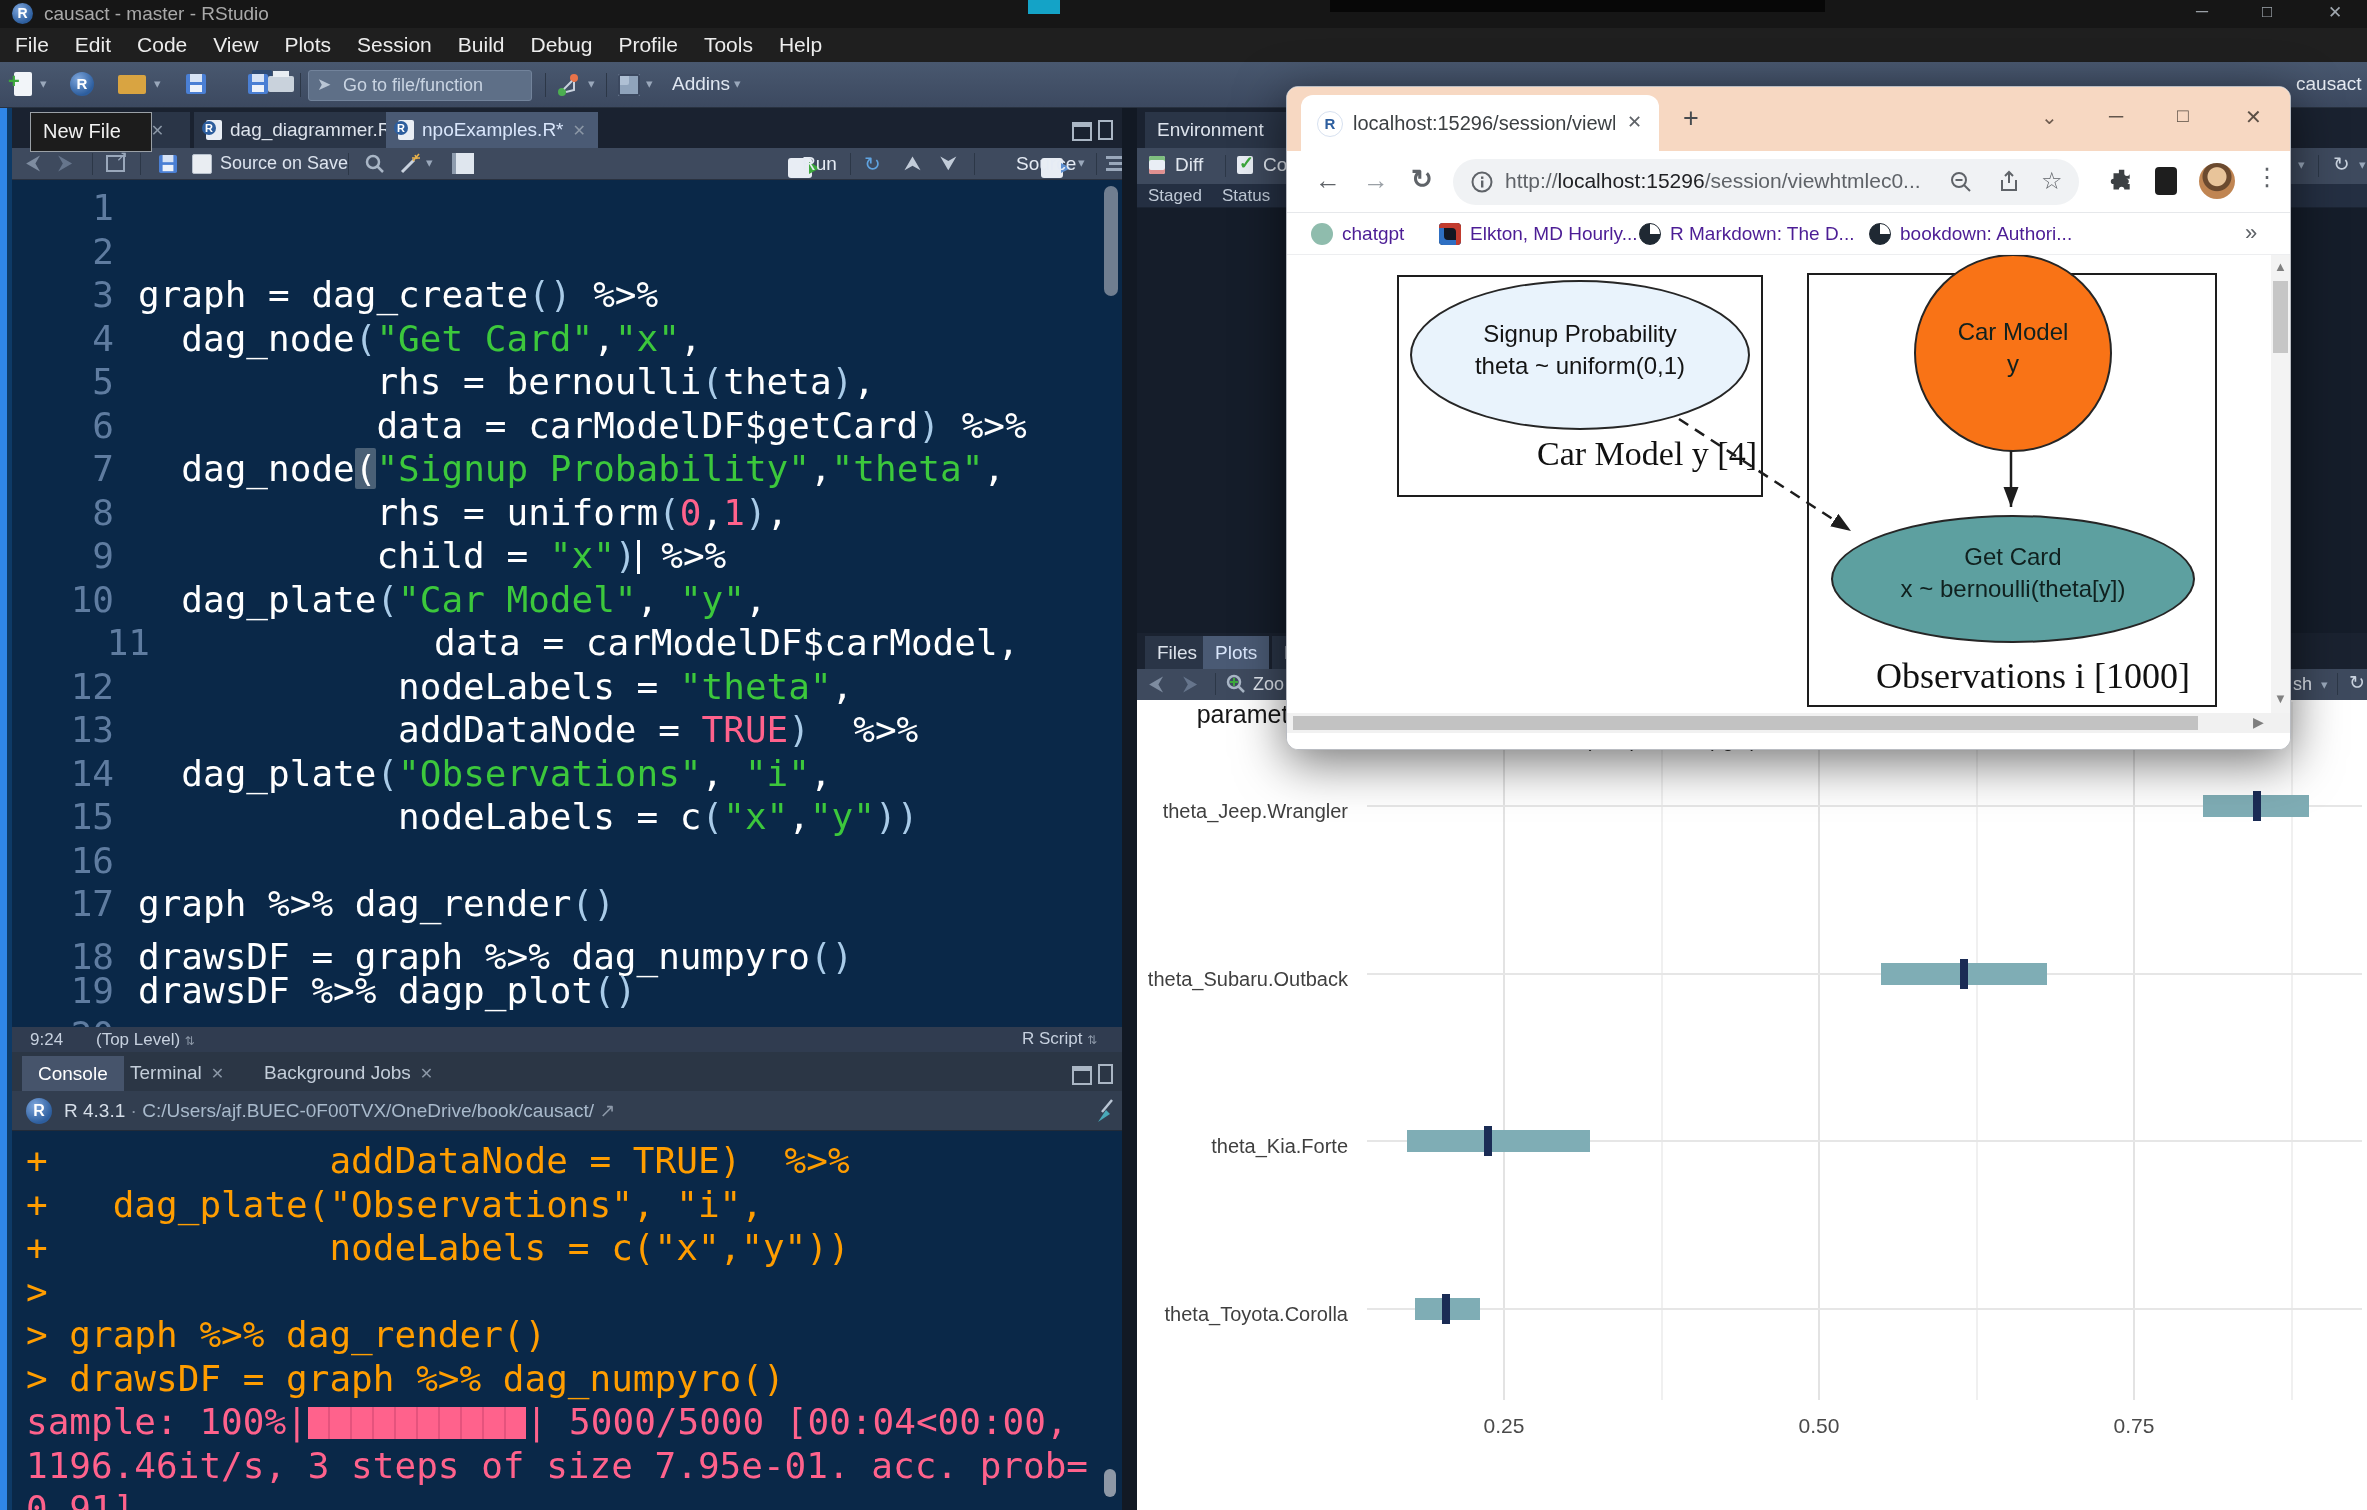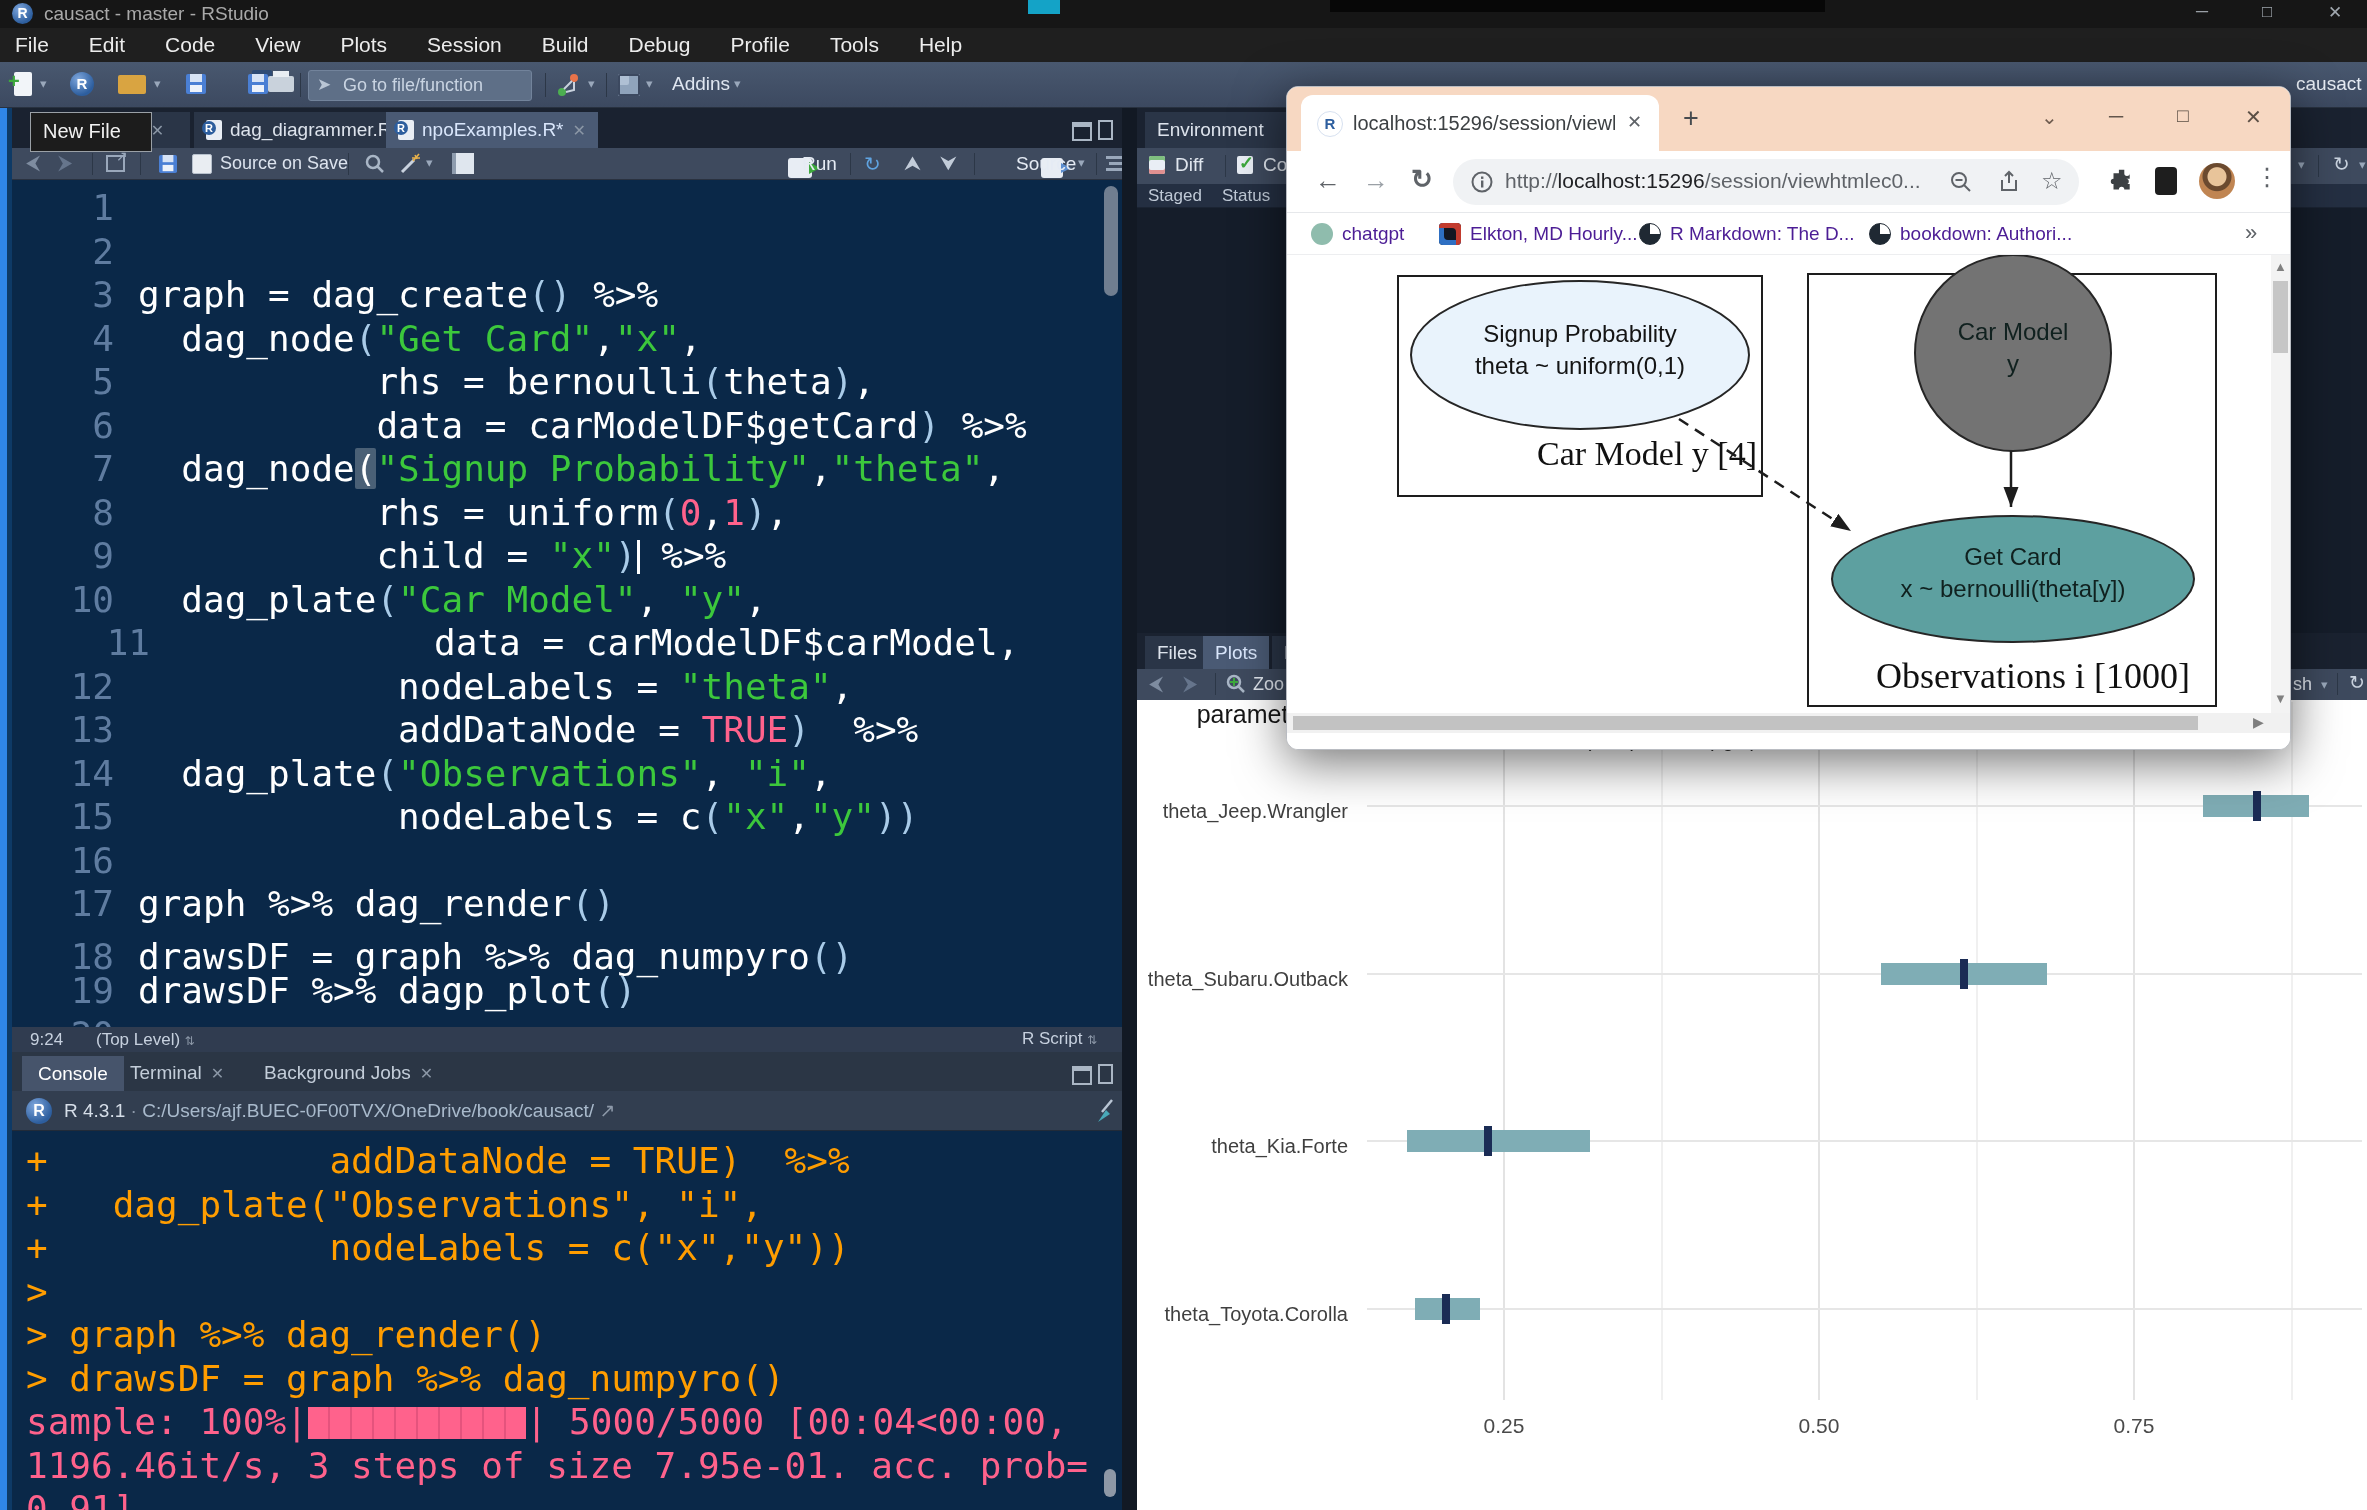--- a/index.html
+++ b/index.html
@@ -55,21 +55,21 @@
     <span class="abs rball" style="left:12px;top:3px;width:21px;height:21px;font-size:14px;line-height:21px;">R</span>
     <span class="abs" style="left:44px;top:3px;font-size:19px;color:#A9A9A9;">causact - master - RStudio</span>
     <span class="abs" style="left:1028px;top:0;width:32px;height:14px;background:#14A3C7;"></span>
     <span class="abs" style="left:1330px;top:0;width:495px;height:12px;background:#070707;"></span>
     <span class="abs winbtn" style="left:2196px;top:2px;">─</span>
     <span class="abs winbtn" style="left:2262px;top:2px;">□</span>
     <span class="abs winbtn" style="left:2328px;top:2px;">✕</span>
   </div>
 
   <div class="abs" style="left:0;top:28px;width:2367px;height:34px;background:#1F1F1F;">
-    <div id="menu-items" class="abs" style="left:2px;top:0;height:34px;display:flex;align-items:center;gap:14px;">
+    <div id="menu-items" class="abs" style="left:2px;top:0;height:34px;display:flex;align-items:center;">
         <span style="padding: 0px 13px; font-size: 21px; color: rgb(236, 236, 236);">File</span>
         <span style="padding: 0px 13px; font-size: 21px; color: rgb(236, 236, 236);">Edit</span>
         <span style="padding: 0px 13px; font-size: 21px; color: rgb(236, 236, 236);">Code</span>
         <span style="padding: 0px 13px; font-size: 21px; color: rgb(236, 236, 236);">View</span>
         <span style="padding: 0px 13px; font-size: 21px; color: rgb(236, 236, 236);">Plots</span>
         <span style="padding: 0px 13px; font-size: 21px; color: rgb(236, 236, 236);">Session</span>
         <span style="padding: 0px 13px; font-size: 21px; color: rgb(236, 236, 236);">Build</span>
         <span style="padding: 0px 13px; font-size: 21px; color: rgb(236, 236, 236);">Debug</span>
         <span style="padding: 0px 13px; font-size: 21px; color: rgb(236, 236, 236);">Profile</span>
         <span style="padding: 0px 13px; font-size: 21px; color: rgb(236, 236, 236);">Tools</span>
@@ -365,21 +365,21 @@
     <div class="abs" style="left:0;top:168px;width:1003px;height:458px;background:#FFFFFF;overflow:hidden;">
 
       <div class="abs" style="left:110px;top:20px;width:362px;height:218px;border:2.5px solid #1D1D1D;"></div>
       <div class="abs" style="left:123px;top:25px;width:336px;height:146px;border-radius:50%;background:#E9F3FC;border:2.5px solid #262626;text-align:center;">
         <div style="margin-top:38px;font-size:24px;color:#141414;">Signup Probability</div>
         <div style="margin-top:4px;font-size:24px;color:#141414;">theta ~ uniform(0,1)</div>
       </div>
       <div class="abs serif" style="left:180px;top:180px;width:360px;text-align:center;font-size:34px;color:#111;">Car Model y [4]</div>
 
       <div class="abs" style="left:520px;top:18px;width:406px;height:430px;border:2.5px solid #1D1D1D;"></div>
-      <div class="abs" style="left:627px;top:-1px;width:194px;height:194px;border-radius:50%;background:#737373;border:2.5px solid #262626;text-align:center;">
+      <div class="abs" style="left:627px;top:-1px;width:194px;height:194px;border-radius:50%;background:#f97316;border:2.5px solid #262626;text-align:center;">
         <div style="margin-top:62px;font-size:24px;color:#10211F;">Car Model</div>
         <div style="margin-top:4px;font-size:24px;color:#10211F;">y</div>
       </div>
       <svg class="abs" style="left:0;top:0;" width="1003" height="458">
         <defs>
           <marker id="arr" markerWidth="10" markerHeight="10" refX="8" refY="3" orient="auto">
               <path d="M0,0 L8,3 L0,6 Z" fill="#1D1D1D"></path>
             </marker>
         </defs>
         <line x1="724" y1="196" x2="724" y2="252" stroke="#1D1D1D" stroke-width="2.5" marker-end="url(#arr)"></line>

